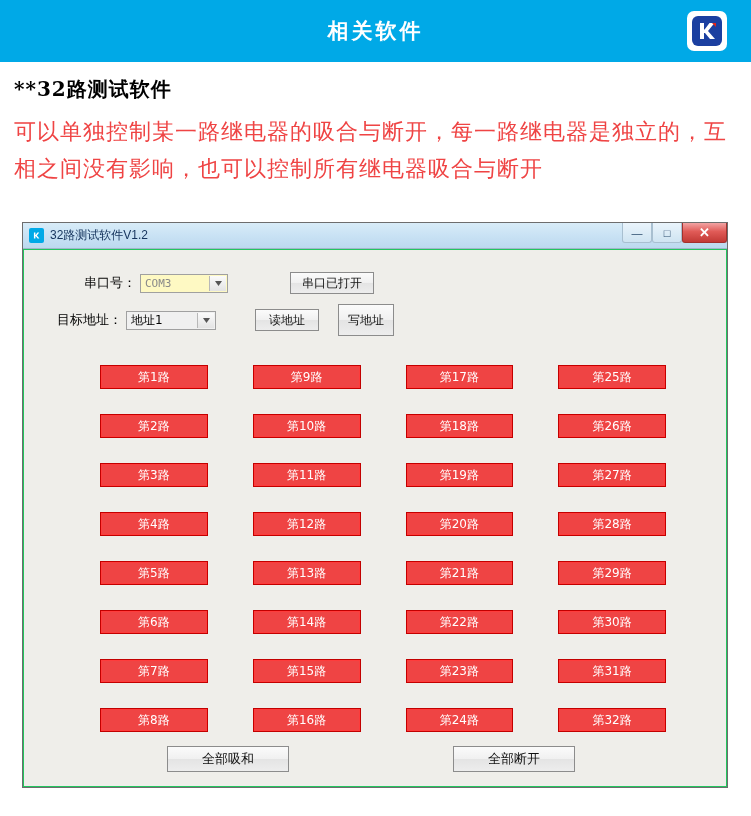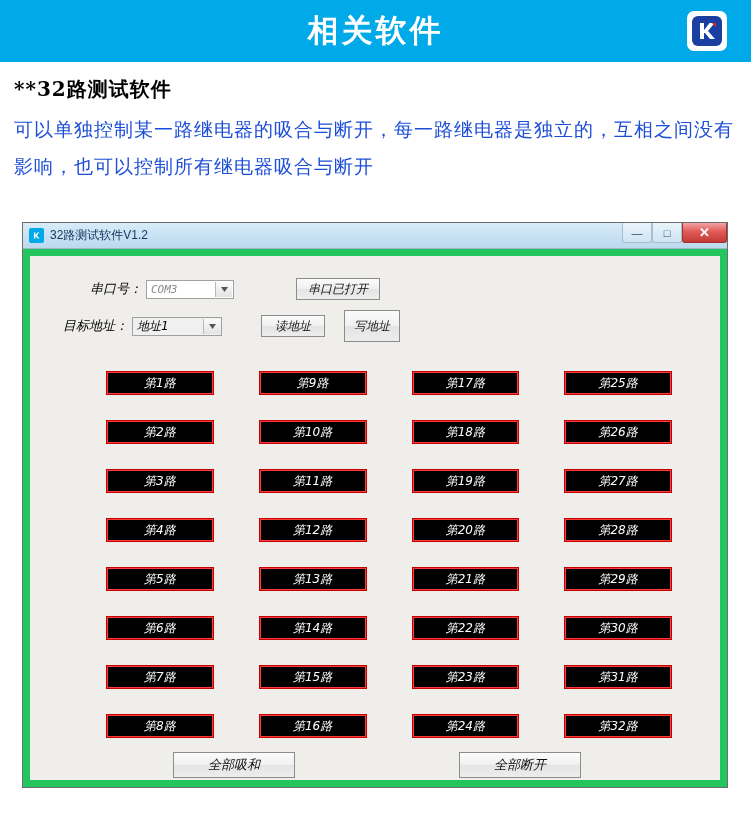--- a/index.html
+++ b/index.html
@@ -19,21 +19,21 @@
     position: relative;
     height: 62px;
     background: #00a9e7;
     display: flex;
     align-items: center;
     justify-content: center;
   }
   .banner-title {
     color: #ffffff;
     font-family: "DejaVu Serif", serif;
-    font-size: 31px;
+    font-size: 21px;
     font-weight: bold;
     letter-spacing: 3px;
   }
   .banner-logo {
     position: absolute;
     right: 24px;
     top: 11px;
     width: 40px;
     height: 40px;
     background: #ffffff;
@@ -50,23 +50,23 @@
   }
   .desc-heading {
     font-family: "DejaVu Serif", serif;
     font-size: 20px;
     font-weight: bold;
     color: #000000;
     margin: 4px 0 10px 0;
     letter-spacing: 1px;
   }
   .desc-body {
-    font-family: Liberation Mono, monospace;
-    font-size: 19px;
-    color: #1d4ed8;
+    font-family: Liberation Serif, serif;
+    font-size: 22px;
+    color: #ef4444;
     line-height: 37px;
     letter-spacing: 1px;
   }
 
   
   .app-window {
     position: absolute;
     left: 22px;
     top: 222px;
     width: 706px;
@@ -129,23 +129,22 @@
     border-color: #a3312d;
     color: #ffffff;
     font-size: 13px;
     font-weight: bold;
   }
 
   .app-body {
     position: relative;
     height: calc(100% - 26px);
     background: #efeeea;
-    border: 7px solid #22c55e;
-    box-sizing: border-box;
-    font-style: italic;
+    border: 1px solid #22c55e;
+    box-sizing: border-box;
   }
 
   
   .form-row {
     position: absolute;
     display: flex;
     align-items: center;
   }
   .form-label {
     font-size: 13px;
@@ -158,21 +157,21 @@
     background: #f0f0f0;
     border: 1px solid #a0a0a0;
     box-sizing: border-box;
     display: flex;
     align-items: center;
     padding-left: 4px;
     font-size: 11px;
     font-family: "DejaVu Sans Mono", monospace;
     color: #333333;
   }
-  .combo.disabled { color: #8a8a8a; background: #ffffff; }
+  .combo.disabled { color: #8a8a8a; background: #fef9c3; }
   .combo-arrow {
     position: absolute;
     right: 1px;
     top: 1px;
     bottom: 1px;
     width: 16px;
     background: linear-gradient(to bottom, #fbfbfb, #e3e3e3);
     border-left: 1px solid #b8b8b8;
     display: flex;
     align-items: center;
@@ -199,21 +198,21 @@
     left: 76px;
     top: 115.0px;
     width: 566px;
     display: grid;
     grid-template-columns: repeat(4, 1fr);
     grid-auto-rows: 24px;
     column-gap: 45px;
     row-gap: 25px;
   }
   .relay-btn {
-    background: #000000;
+    background: #ef4444;
     border: 1px solid #c20000;
     box-shadow: inset 0 0 0 1px #ff3b3b;
     color: #ffffff;
     font-size: 12px;
     font-family: "DejaVu Sans", sans-serif;
     display: flex;
     align-items: center;
     justify-content: center;
     box-sizing: border-box;
   }

